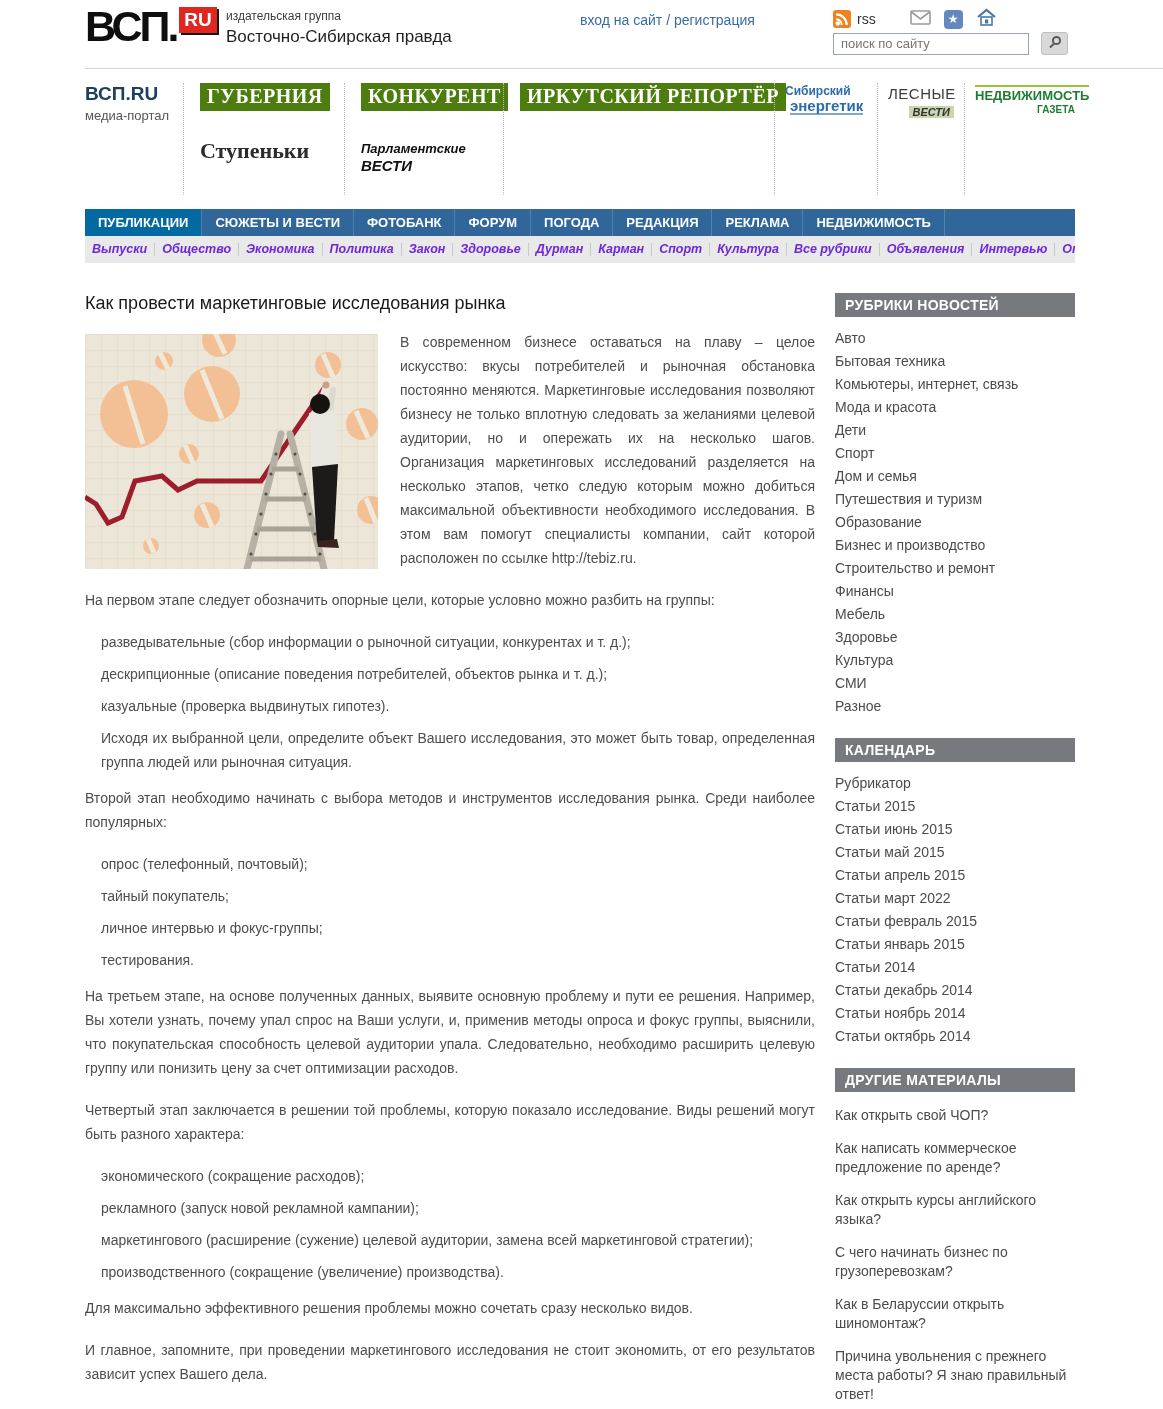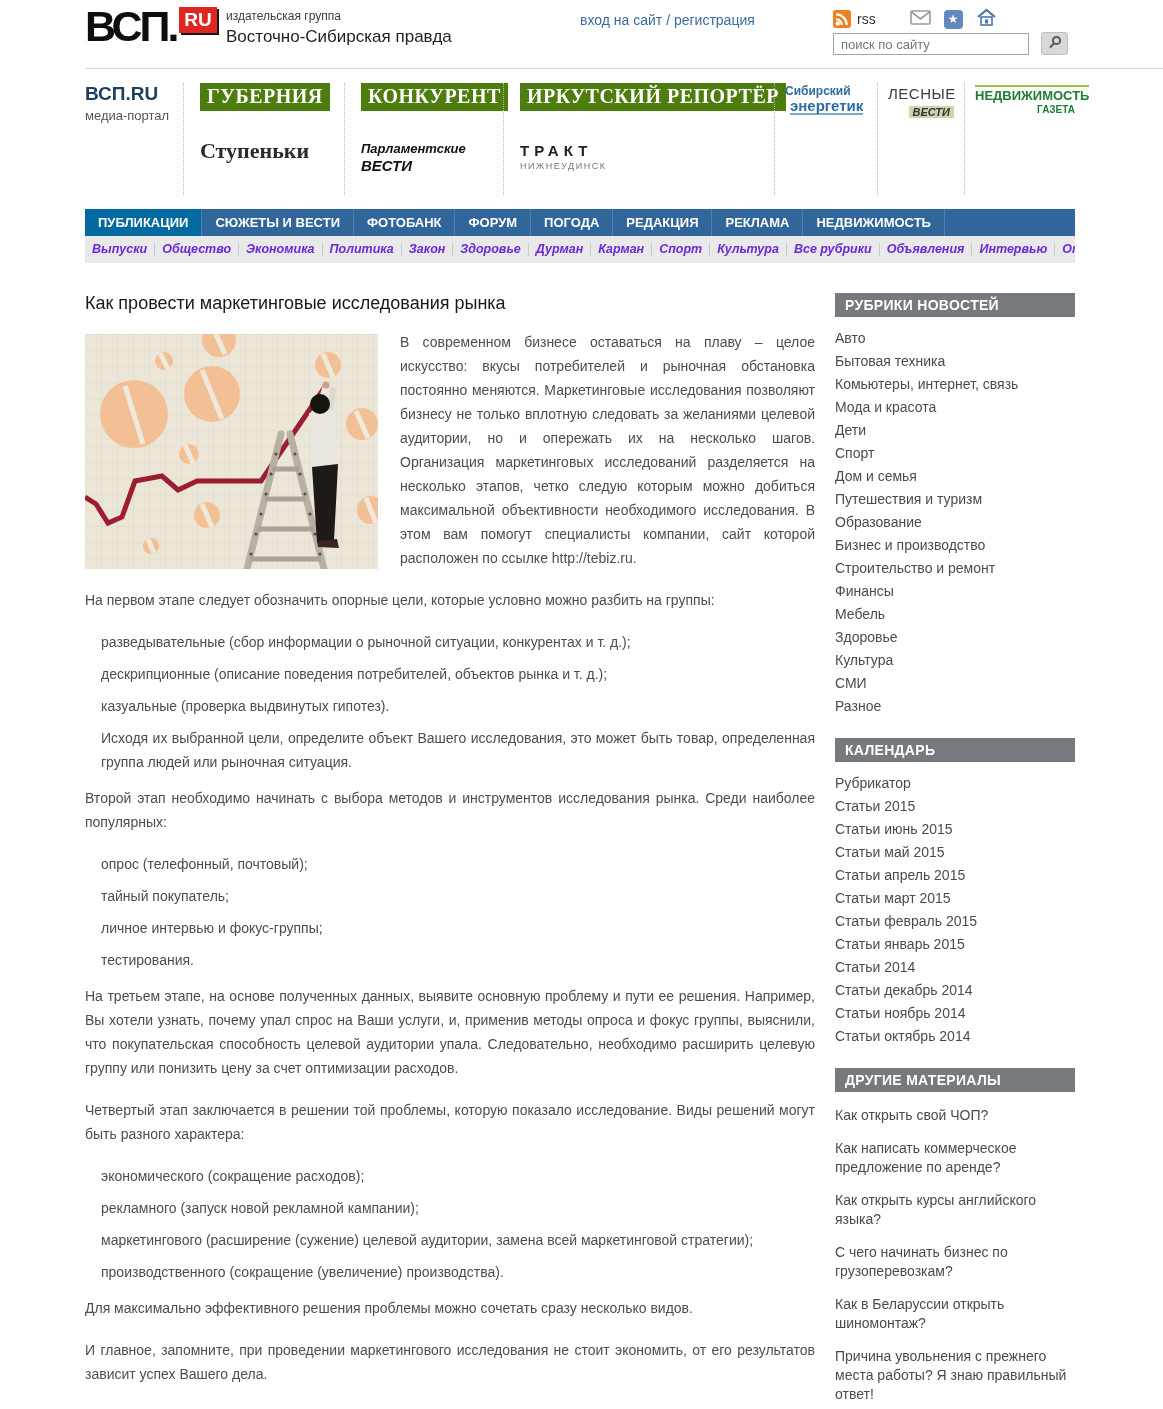--- a/index.html
+++ b/index.html
@@ -20,21 +20,21 @@
   .login{position:absolute;left:495px;top:12px;color:#3a6ba0;font-size:14px;}
   .icons{position:absolute;left:748px;top:8px;display:flex;align-items:center;gap:13px;}
   .rss-wrap{display:flex;align-items:center;gap:6px;}
   .rss-box{width:18px;height:18px;border-radius:3px;background:#ec8220;display:flex;
            align-items:flex-end;justify-content:flex-start;}
   .rss-label{font-size:14px;color:#333;}
   .icon-gap{width:8px;}
   .star-box{width:19px;height:19px;border-radius:4px;background:#6488bd;color:#fff;
             display:flex;align-items:center;justify-content:center;cursor:pointer;}
   .star-box::before{content:"★";font-size:12px;line-height:1;}
-  .searchrow{position:absolute;left:748px;top:32px;display:flex;align-items:flex-end;gap:12px;}
+  .searchrow{position:absolute;left:748px;top:32px;display:flex;align-items:center;gap:12px;}
   .search-input{width:196px;height:22px;border:1px solid #9aa7b0;padding:0 7px;font-size:13px;
                 color:#333;box-sizing:border-box;font-family:"Liberation Sans",sans-serif;}
   .search-btn{width:27px;height:23px;background:#d9d9d9;border:1px solid #bfbfbf;border-radius:3px;
               display:flex;align-items:center;justify-content:center;padding:0;cursor:pointer;}
 
   
   .portal{display:flex;margin-left:85px;padding-top:14px;height:112px;}
   .portal-brand{width:98px;cursor:pointer;}
   .portal-title{font-size:19px;font-weight:bold;color:#1d4061;}
   .portal-sub{font-size:13px;color:#555;margin-top:3px;}
@@ -158,24 +158,20 @@
     </div>
     <div class="bcol c2">
       <span class="bred">КОНКУРЕНТ</span>
       <div class="parl">
         <div>Парламентские</div>
         <div class="l2">ВЕСТИ</div>
       </div>
     </div>
     <div class="bcol c3">
       <span class="bred">ИРКУТСКИЙ РЕПОРТЁР</span>
-      <div class="trakt">
-        <div class="trakt-main">ТРАКТ</div>
-        <div class="trakt-sub">НИЖНЕУДИНСК</div>
-      </div>
     </div>
     <div class="bcol small c4">
       <div class="energetik">
         <div class="en1">Сибирский</div>
         <div class="en2">энергетик</div>
       </div>
     </div>
     <div class="bcol small c5">
       <div class="lesnye">
         <div class="le1">ЛЕСНЫЕ</div>
@@ -339,21 +335,21 @@
           </div>
       </section>
       <section class="sb-section">
         <div class="sb-header">КАЛЕНДАРЬ</div>
         <div class="sb-list">
             <a class="sb-link">Рубрикатор</a>
             <a class="sb-link">Статьи 2015</a>
             <a class="sb-link">Статьи июнь 2015</a>
             <a class="sb-link">Статьи май 2015</a>
             <a class="sb-link">Статьи апрель 2015</a>
-            <a class="sb-link">Статьи март 2015</a>
+            <a class="sb-link">Статьи март 2022</a>
             <a class="sb-link">Статьи февраль 2015</a>
             <a class="sb-link">Статьи январь 2015</a>
             <a class="sb-link">Статьи 2014</a>
             <a class="sb-link">Статьи декабрь 2014</a>
             <a class="sb-link">Статьи ноябрь 2014</a>
             <a class="sb-link">Статьи октябрь 2014</a>
           </div>
       </section>
       <section class="sb-section other">
         <div class="sb-header">ДРУГИЕ МАТЕРИАЛЫ</div>

